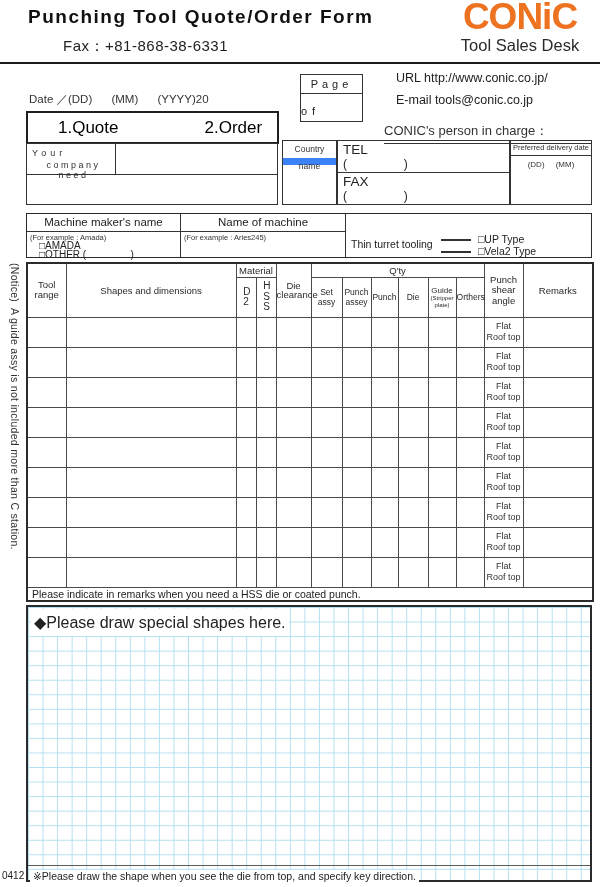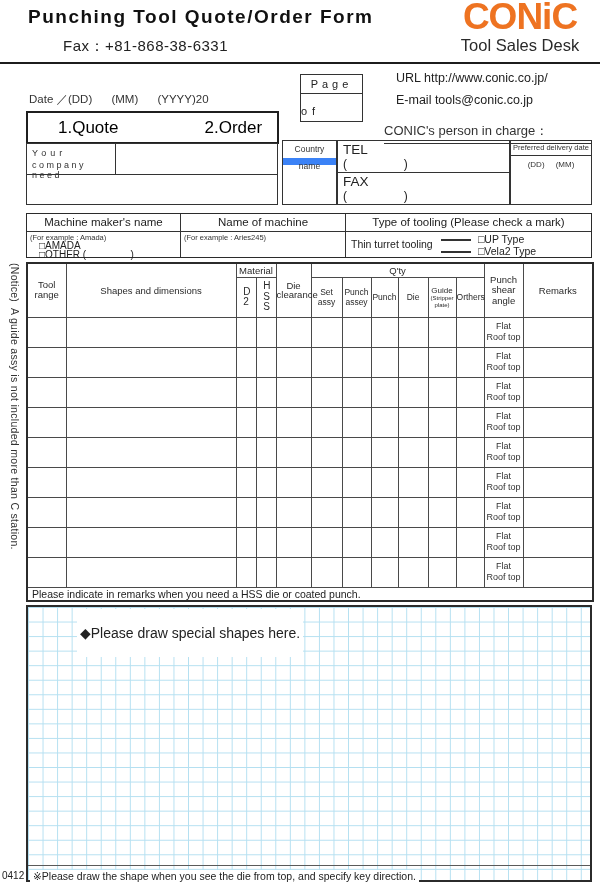--- a/index.html
+++ b/index.html
@@ -23,21 +23,21 @@
   .page-of{height:26px;font-size:11px;letter-spacing:5px;padding-top:11px;}
   .url-line{left:396px;top:71px;font-size:12.5px;color:#222;}
   .email-line{left:396px;top:93px;font-size:12.5px;color:#222;}
   .cpic{left:384px;top:122px;width:208px;font-size:13px;border-bottom:1px solid #333;padding-bottom:3px;color:#333;}
 
   
   .quote-box{left:26px;top:111px;width:249px;height:29px;border:2.5px solid #1f1f1f;box-sizing:content-box;display:flex;align-items:center;font-size:17px;color:#000000;}
   .quote-box .q1{margin-left:30px;}
   .quote-box .q2{margin-left:86px;}
   .company-box{left:26px;top:143px;width:252px;height:62px;border:1px solid #333;box-sizing:border-box;}
-  .company-row{position:relative;height:31px;box-sizing:border-box;}
+  .company-row{position:relative;height:31px;box-sizing:border-box;text-align:center;}
   .company-row.first{border-bottom:1px solid #333;}
   .company-label{position:absolute;left:0;top:0;width:89px;height:100%;border-right:1px solid #333;box-sizing:border-box;font-size:9px;color:#333;}
   .cl1{position:absolute;left:5px;top:4px;letter-spacing:4px;}
   .cl2{position:absolute;left:5px;top:16px;letter-spacing:2.5px;}
   .cl3{position:absolute;left:4px;top:18px;}
   .country-box{left:282px;top:140px;width:55px;height:65px;border:1px solid #333;box-sizing:border-box;}
   .country-head{height:17px;line-height:17px;border-bottom:7px solid #3b82f6;text-align:center;font-size:8.5px;color:#333;}
   .telfax-box{left:337px;top:140px;width:173px;height:65px;border:1px solid #333;box-sizing:border-box;}
   .tf-cell{position:relative;height:32px;box-sizing:border-box;}
   .tf-cell.first{border-bottom:1px solid #333;height:32px;}
@@ -82,21 +82,21 @@
   .shear-cell div{font-size:9px;line-height:11.5px;color:#333;}
   .note-row td{height:14px;font-size:10.5px;text-align:left;padding-left:4px;color:#222;}
 
   
   .notice-vert{left:4px;top:263px;height:342px;width:17px;writing-mode:vertical-rl;font-size:10.5px;letter-spacing:.3px;color:#333;white-space:pre;}
 
   
   .grid-box{left:26px;top:605px;width:566px;height:277px;border:2px solid #2b2b2b;box-sizing:border-box;
     background-image:linear-gradient(to right,#b5e0f1 1px,transparent 1px),linear-gradient(to bottom,#b5e0f1 1px,transparent 1px);
     background-size:14.55px 14.55px;}
-  .draw-title{position:absolute;left:3px;top:2px;font-size:14px;background:#fff;padding:16px 3px;color:#222;margin-left:46px;}
+  .draw-title{position:absolute;left:3px;top:2px;font-size:16px;background:#fff;padding:4px 3px;color:#222;}
   .grid-strip{position:absolute;left:0;bottom:0;width:100%;height:14px;border-top:1px solid #5a5a5a;}
   .grid-note{display:inline-block;margin-left:2px;font-size:10.5px;background:#fff;padding:0 3px;color:#222;}
   .form-code{left:2px;top:870px;font-size:10px;color:#222;}
 </style>
 </head>
 <body>
 
 <div class="abs title">Punching Tool Quote/Order Form</div>
 <div class="abs fax">Fax：+81-868-38-6331</div>
 <div class="abs logo" style="color: rgb(238, 115, 33);">CONiC</div>
@@ -153,21 +153,20 @@
     <div class="m-head">Machine maker's name</div>
     <div class="m-example">(For example : Amada)</div>
     <div class="m-opt1">□AMADA</div>
     <div class="m-opt2">□OTHER (                )</div>
   </div>
   <div class="m-col c2">
     <div class="m-head">Name of machine</div>
     <div class="m-example">(For example : Aries245)</div>
   </div>
   <div class="m-col c3">
-    <div class="m-head">Type of tooling (Please check a mark)</div>
     <div class="m-tooling-label">Thin turret tooling</div>
     <div class="m-topt r1"><span class="m-line"></span><span>□UP Type</span></div>
     <div class="m-topt r2"><span class="m-line"></span><span>□Vela2 Type</span></div>
   </div>
 </div>
 
 <div class="abs notice-vert">(Notice)  A guide assy is not included more than C station.</div>
 
 <table class="main-table">
   <colgroup>

